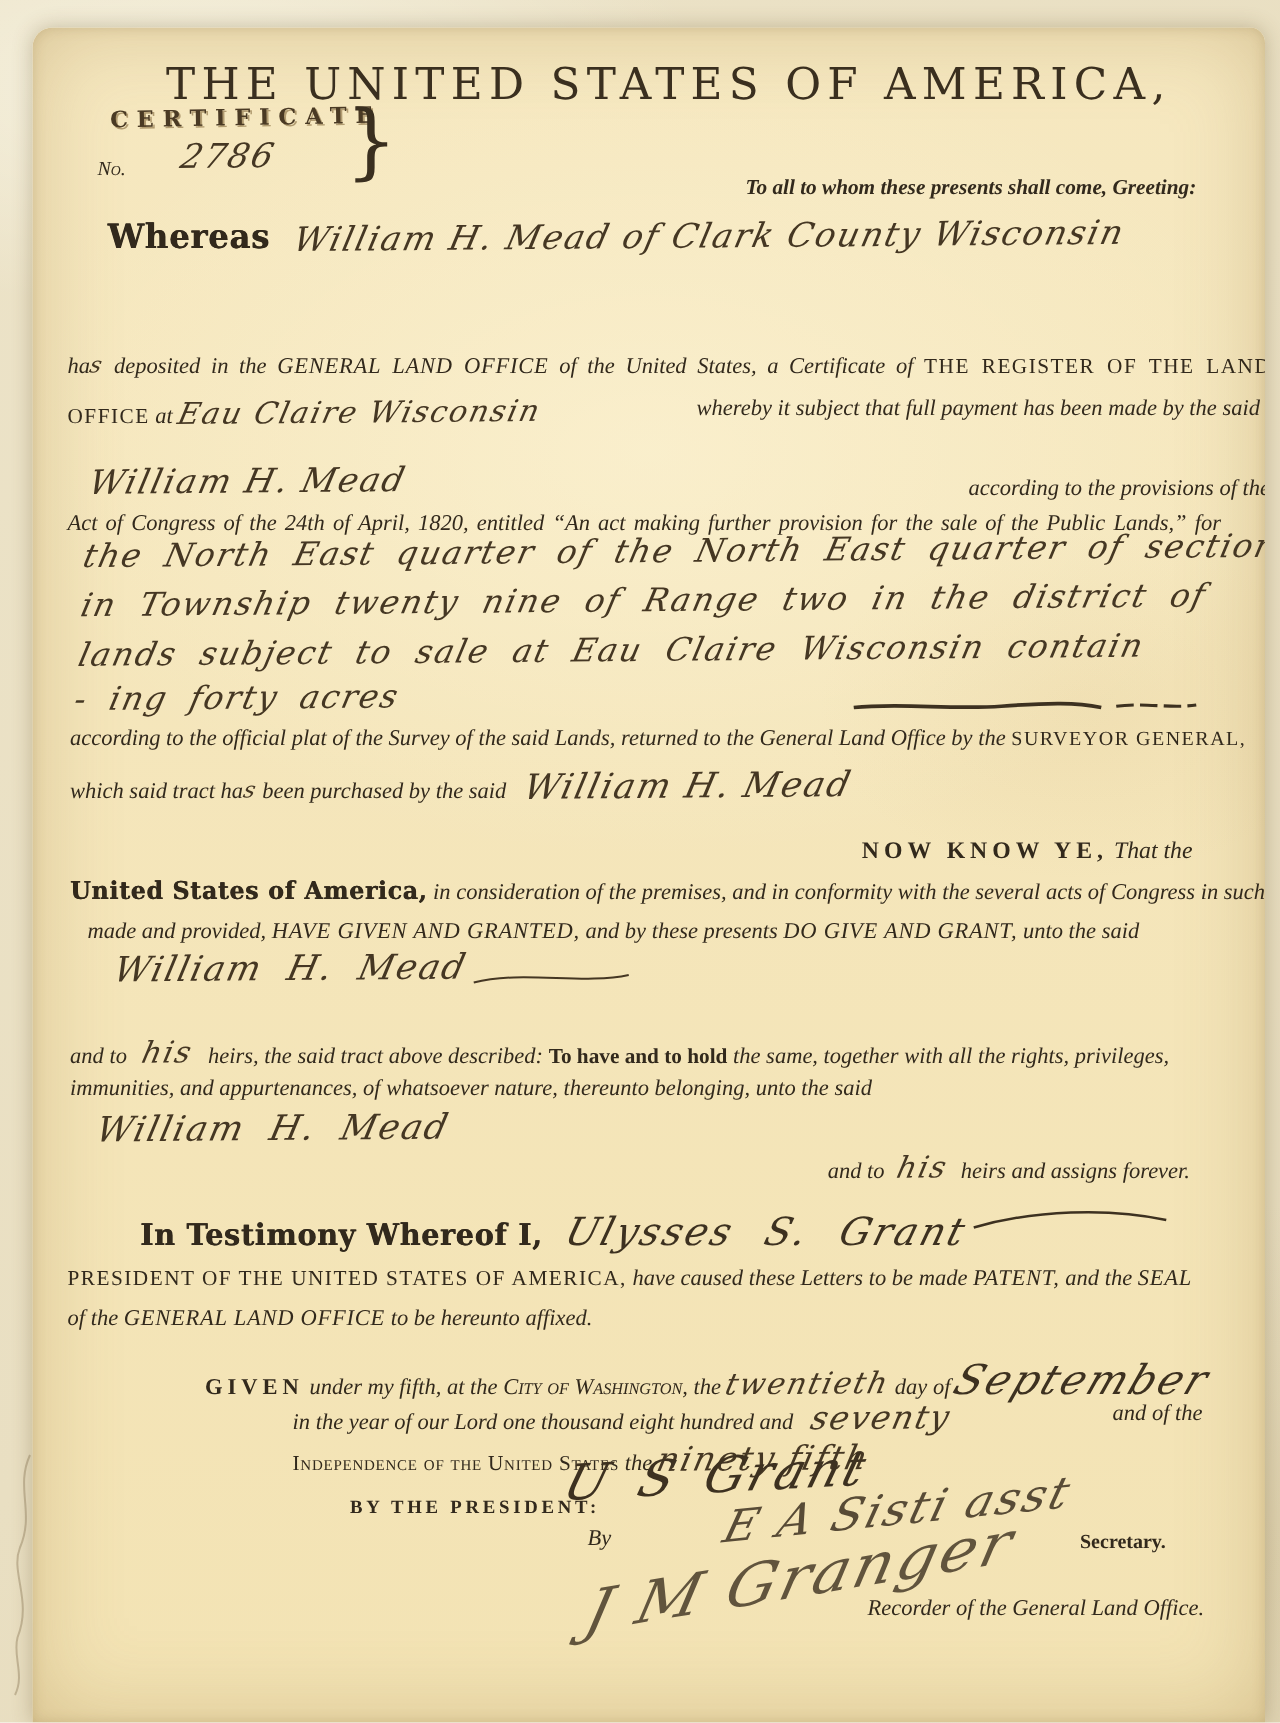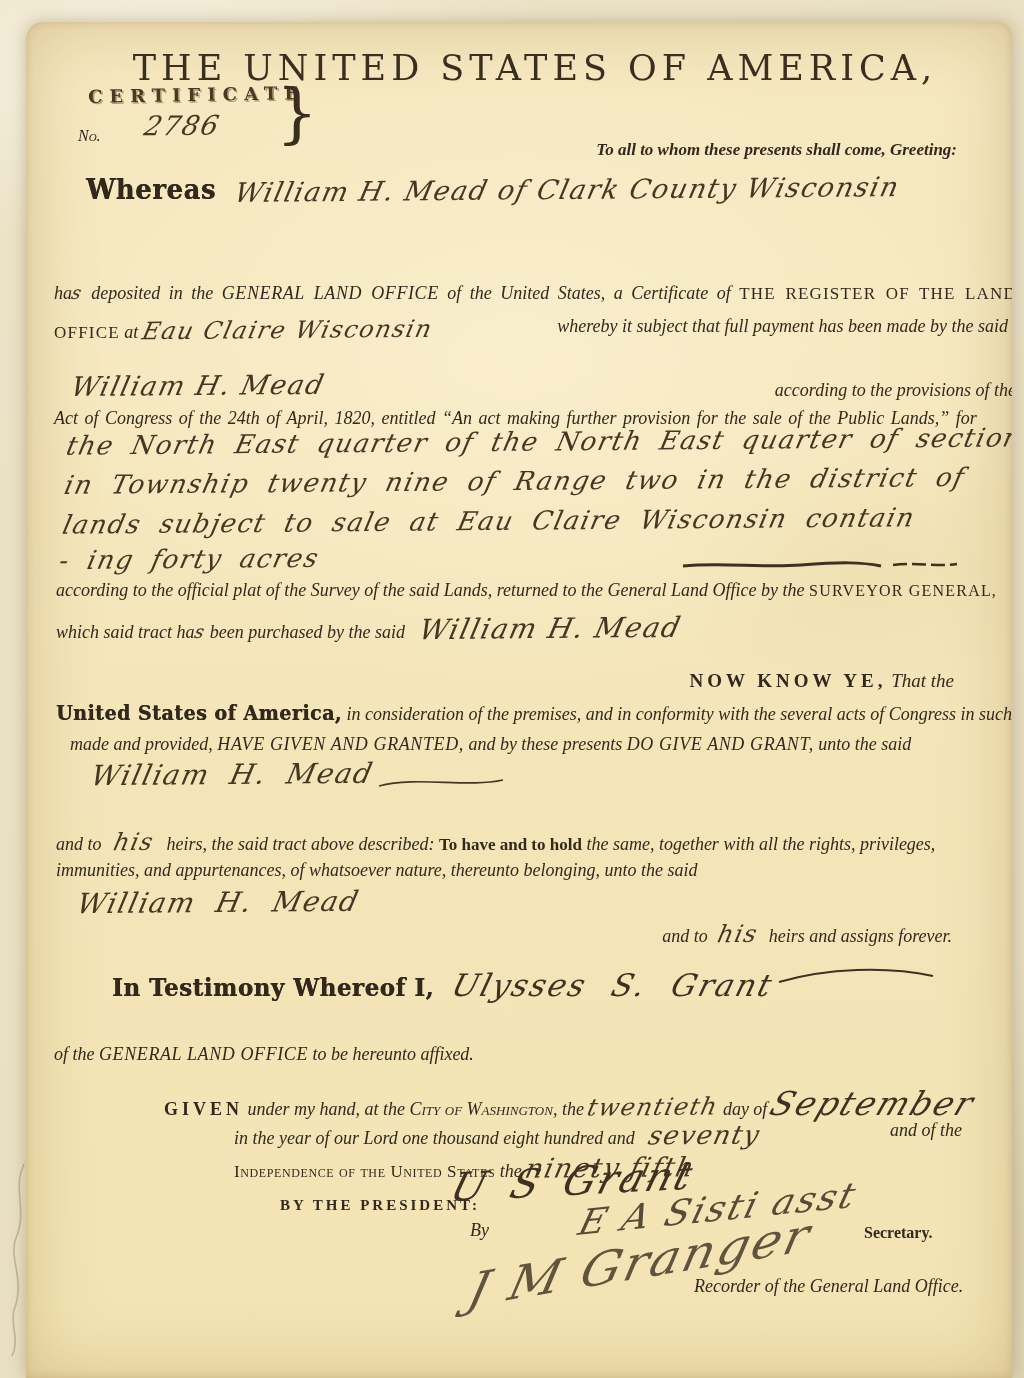--- a/index.html
+++ b/index.html
@@ -147,26 +147,29 @@
     <span>and to </span><span class="hw" style="font-size:24px;margin:0 6px;">his</span><span> heirs and assigns forever.</span>
   </div>
 
   <div class="line" style="top:944px;left:86px;">
     <span class="bl" style="font-size:23px;">In Testimony Whereof I,</span>
     <span class="sig" style="font-size:31px;margin-left:14px;word-spacing:14px;transform:skewX(-15deg);">Ulysses S. Grant</span>
     <svg class="decor" style="position:static;vertical-align:8px;" width="160" height="22">
       <path d="M2,16 C50,2 110,0 156,10" stroke="#3d3120" stroke-width="2" fill="none"></path>
     </svg>
   </div>
+  <div class="line" style="top:990px;left:28px;">
+    <span class="caps" style="font-size:17px;">PRESIDENT OF THE UNITED STATES OF AMERICA,</span><span> have caused these Letters to be made </span><span class="itcaps">PATENT,</span><span> and the </span><span class="itcaps">SEAL</span>
+  </div>
   <div class="line" style="top:1022px;left:28px;">
     <span>of the </span><span class="itcaps">GENERAL LAND OFFICE</span><span> to be hereunto affixed.</span>
   </div>
 
   <div class="line" style="top:1062px;left:138px;">
-    <span class="bold rom" style="letter-spacing:4px;">GIVEN</span><span> under my hand, at the </span><span class="sc">City of Washington,</span><span> the </span><span class="hw" style="font-size:24px;">twentieth</span><span> day of </span><span class="sig" style="font-size:33px;transform:skewX(-20deg);">September</span>
+    <span class="bold rom" style="letter-spacing:4px;">GIVEN</span><span> under my fifth, at the </span><span class="sc">City of Washington,</span><span> the </span><span class="hw" style="font-size:24px;">twentieth</span><span> day of </span><span class="sig" style="font-size:33px;transform:skewX(-20deg);">September</span>
   </div>
   <div class="line flex" style="top:1098px;left:208px;right:50px;">
     <span><span>in the year of our Lord one thousand eight hundred and </span><span class="hw" style="font-size:26px;margin-left:10px;">seventy</span></span>
     <span>and of the</span>
   </div>
   <div class="line" style="top:1130px;left:208px;">
     <span class="scrom" style="font-size:17px;">Independence of the United States</span><span> the </span><span class="hw" style="font-size:27px;">ninety fifth</span>
   </div>
 
   <div class="line" style="top:1172px;left:254px;">

